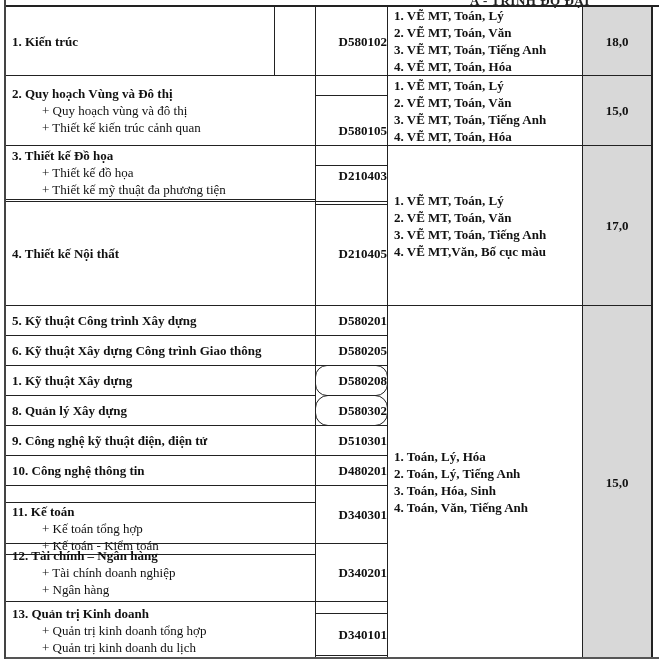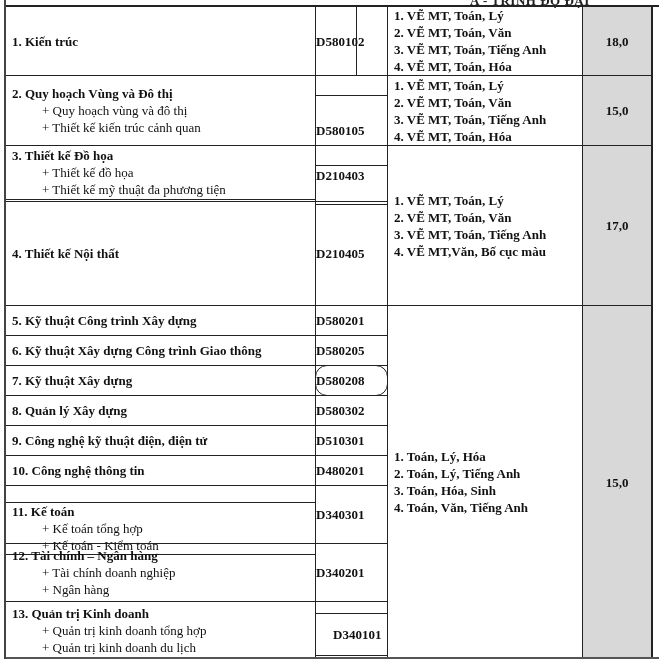--- a/index.html
+++ b/index.html
@@ -6,38 +6,38 @@
   body { width: 659px; height: 665px; position: relative; overflow: hidden;
          font-family: "Liberation Serif", "DejaVu Serif", serif; color: #111; }
   .doc-title { position: absolute; top: -7px; left: 470px; font-size: 13px; font-weight: bold;
                white-space: nowrap; letter-spacing: 0.5px; color: #222; }
   .grid { position: absolute; left: 5px; top: 6px; width: 646px; height: 652px; }
   .cell { position: absolute; box-sizing: border-box; border: 1px solid #222;
           display: flex; align-items: center; font-size: 13px; line-height: 17px; }
   .name { padding-left: 6px; font-weight: bold; }
   .name .sub { font-weight: normal; padding-left: 30px; display: block; }
   .name .main { display: block; }
-  .code { justify-content: flex-start; font-weight: bold; }
+  .code { justify-content: flex-end; font-weight: bold; }
   .combo { padding-left: 6px; font-weight: bold; align-items: center; }
   .combo .line { display: block; }
   .score { justify-content: center; font-weight: bold; background: #d8d8d8; }
   .right-edge { position: absolute; left: 651px; top: 6px; width: 8px; height: 652px;
                 border-left: 2px solid #222; box-sizing: border-box; }
   .bottom-rule { position: absolute; left: 5px; top: 657px; width: 654px; height: 2px; background: #555; }
   .left-rule { position: absolute; left: 4px; top: 0px; width: 2px; height: 659px; background: #444; }
   .top-rule { position: absolute; left: 5px; top: 5px; width: 654px; height: 2px; background: #222; }
 </style>
 </head>
 <body>
 
 <div class="doc-title">A - TRÌNH ĐỘ ĐẠI</div>
 <div class="top-rule"></div>
 
 <div class="grid" id="grid">
-    <div class="cell name" style="left: 0px; top: 0px; width: 352px; height: 70px;">
+    <div class="cell name" style="left: 0px; top: 0px; width: 270px; height: 70px;">
       <div>
         <span class="main">1. Kiến trúc</span>
       </div>
     </div>
     <div class="cell code" style="left: 310px; top: 0px; width: 73px; height: 70px;">
       <span>D580102</span>
     </div>
     <div class="cell name" style="left: 0px; top: 69px; width: 311px; height: 71px;">
       <div>
         <span class="main">2. Quy hoạch Vùng và Đô thị</span>
@@ -77,32 +77,32 @@
     <div class="cell name" style="left: 0px; top: 329px; width: 311px; height: 31px;">
       <div>
         <span class="main">6. Kỹ thuật Xây dựng Công trình Giao thông</span>
       </div>
     </div>
     <div class="cell code" style="left: 310px; top: 329px; width: 73px; height: 31px;">
       <span>D580205</span>
     </div>
     <div class="cell name" style="left: 0px; top: 359px; width: 311px; height: 31px;">
       <div>
-        <span class="main">7. Kỹ thuật Xây dựng</span>
+        <span class="main">1. Kỹ thuật Xây dựng</span>
       </div>
     </div>
     <div class="cell code" style="left: 310px; top: 359px; width: 73px; height: 31px; border-radius: 12px;">
       <span>D580208</span>
     </div>
     <div class="cell name" style="left: 0px; top: 389px; width: 311px; height: 31px;">
       <div>
         <span class="main">8. Quản lý Xây dựng</span>
       </div>
     </div>
-    <div class="cell code" style="left: 310px; top: 389px; width: 73px; height: 31px;">
+    <div class="cell code" style="left: 310px; top: 389px; width: 73px; height: 31px; border-radius: 13px;">
       <span>D580302</span>
     </div>
     <div class="cell name" style="left: 0px; top: 419px; width: 311px; height: 31px;">
       <div>
         <span class="main">9. Công nghệ kỹ thuật điện, điện tử</span>
       </div>
     </div>
     <div class="cell code" style="left: 310px; top: 419px; width: 73px; height: 31px;">
       <span>D510301</span>
     </div>

